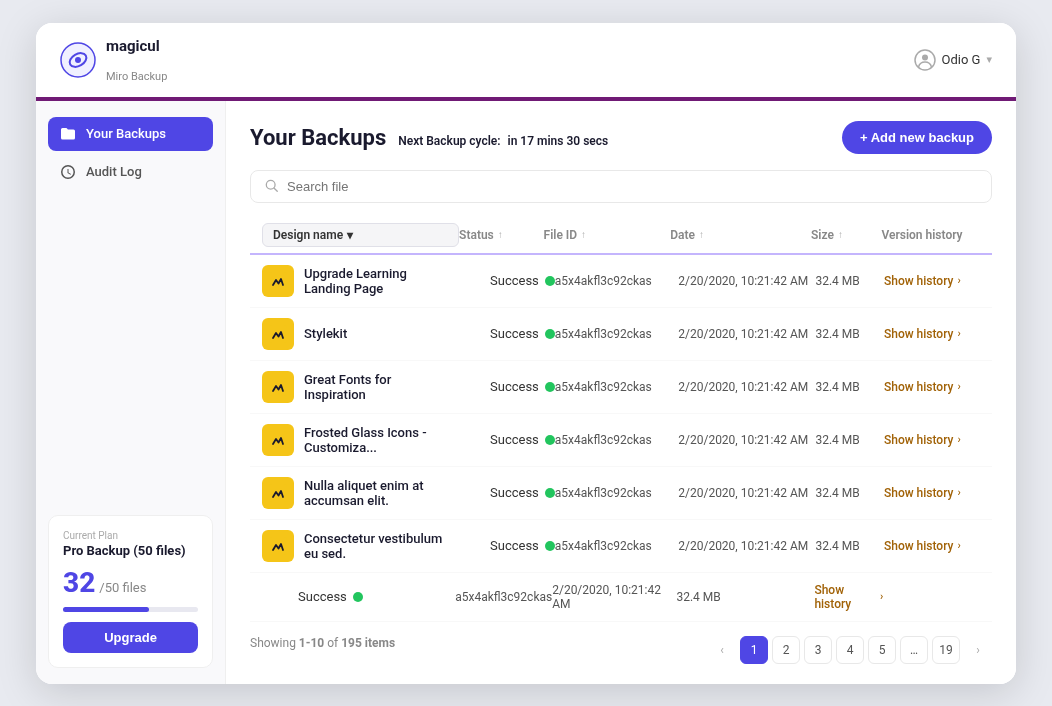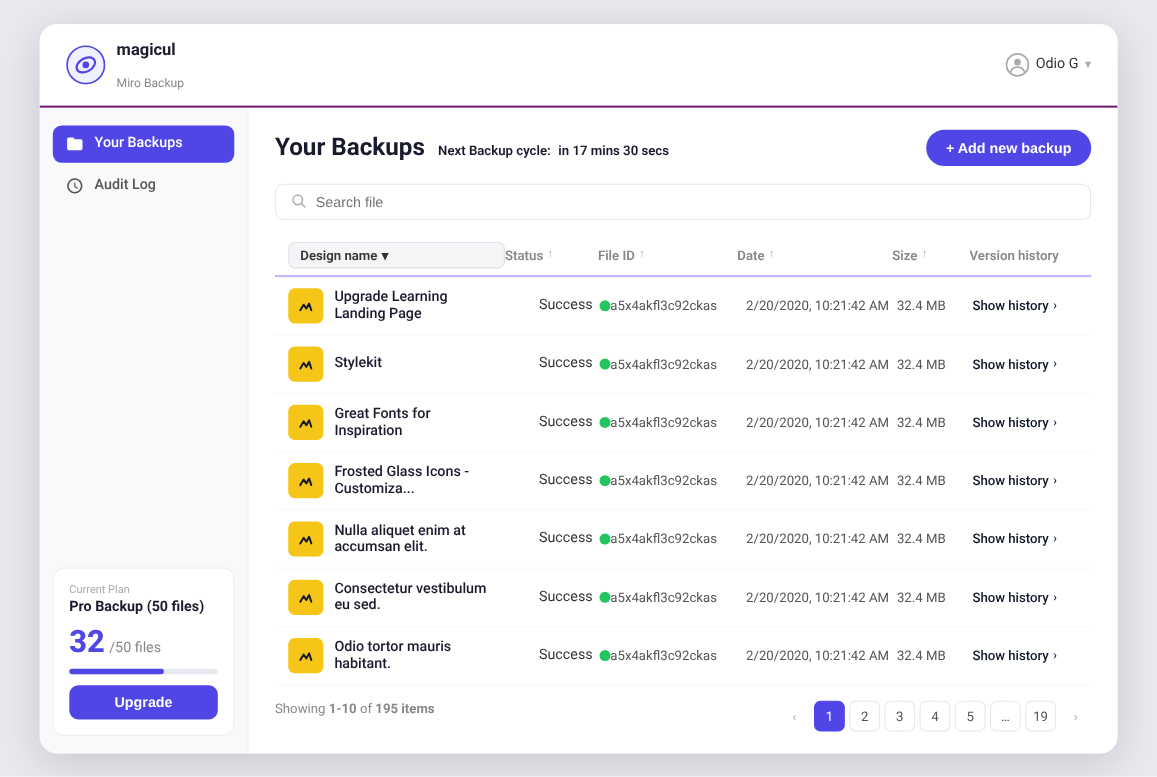--- a/index.html
+++ b/index.html
@@ -20,21 +20,21 @@
       overflow: hidden;
       display: flex;
       flex-direction: column;
     }
     
     .header {
       display: flex;
       align-items: center;
       justify-content: space-between;
       padding: 14px 24px;
-      border-bottom: 2px solid #701a75;
+      border-bottom: 4px solid #701a75;
       background: #fff;
     }
     .logo-area {
       display: flex;
       align-items: center;
       gap: 10px;
     }
     .logo-icon {
       width: 36px;
       height: 36px;
@@ -277,21 +277,21 @@
     }
     .cell-text {
       font-size: 12px;
       color: #555;
     }
     .show-history-link {
       display: flex;
       align-items: center;
       gap: 4px;
       font-size: 12px;
-      color: #0f172a;
+      color: #a16207;
       cursor: pointer;
       font-weight: 500;
     }
     
     .pagination {
       display: flex;
       align-items: flex-start;
       justify-content: space-between;
       margin-top: 14px;
       font-size: 12px;
@@ -556,29 +556,20 @@
     </div>
     <div class="cell-text">a5x4akfl3c92ckas</div>
     <div class="cell-text">2/20/2020, 10:21:42 AM</div>
     <div class="cell-text">32.4 MB</div>
     <div class="show-history-link">
       <span>Show history</span>
       <span style="font-size:11px;">›</span>
     </div>
   </div>
           <div class="table-row">
-    <div class="file-name-cell">
-      <div class="file-icon">
-        <svg viewBox="0 0 18 18" fill="none">
-          <rect width="18" height="18" rx="3" fill="#f5c518"></rect>
-          <path d="M4 13l3-5 2.5 3.5L12 7l2 6" stroke="#1a1a2e" stroke-width="1.8" stroke-linecap="round" stroke-linejoin="round" fill="none"></path>
-        </svg>
-      </div>
-      <span class="file-name">Odio tortor mauris habitant.</span>
-    </div>
     <div class="status-cell">
       <span>Success</span>
       <div class="status-dot"></div>
     </div>
     <div class="cell-text">a5x4akfl3c92ckas</div>
     <div class="cell-text">2/20/2020, 10:21:42 AM</div>
     <div class="cell-text">32.4 MB</div>
     <div class="show-history-link">
       <span>Show history</span>
       <span style="font-size:11px;">›</span>

